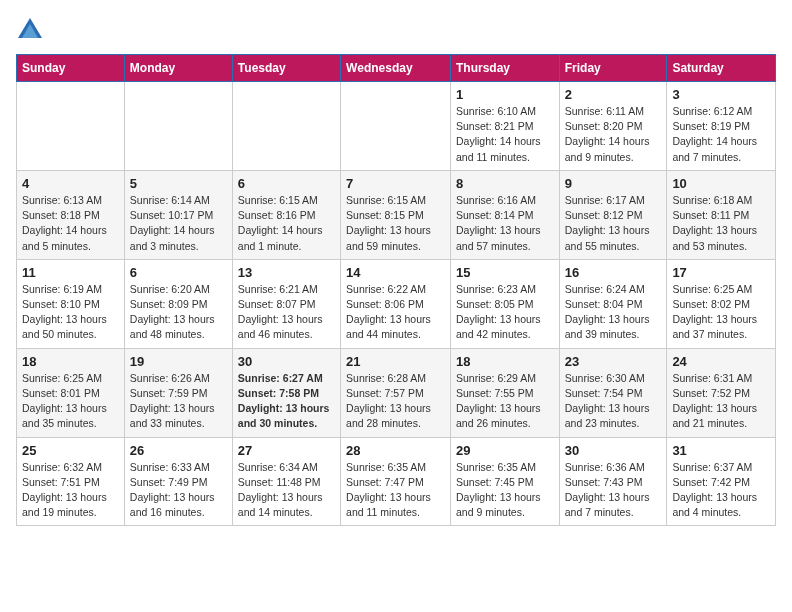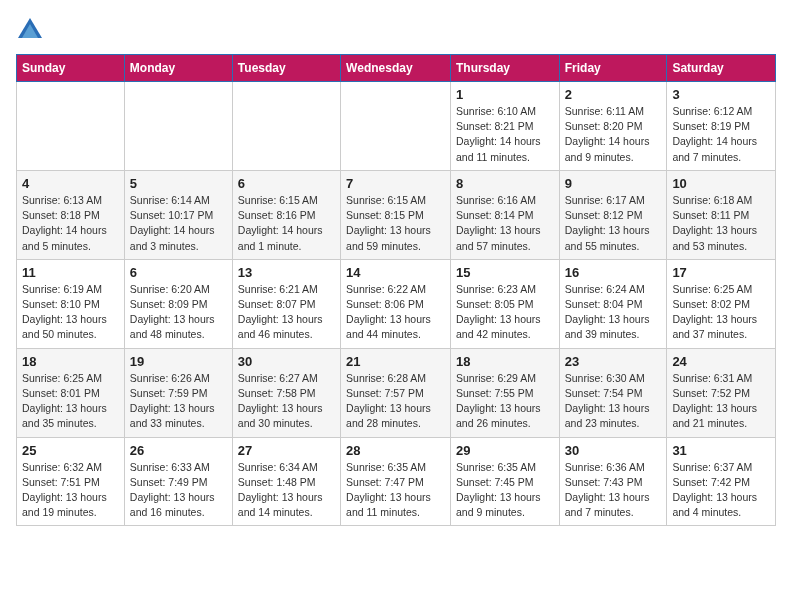--- a/index.html
+++ b/index.html
@@ -208,21 +208,21 @@
       </tr>
       <tr>
         <td><span class="day-num">18</span><span class="day-info" style="white-space: pre-line;">Sunrise: 6:25 AM
 Sunset: 8:01 PM
 Daylight: 13 hours
 and 35 minutes.</span></td>
         <td><span class="day-num">19</span><span class="day-info" style="white-space: pre-line;">Sunrise: 6:26 AM
 Sunset: 7:59 PM
 Daylight: 13 hours
 and 33 minutes.</span></td>
-        <td><span class="day-num">30</span><span class="day-info" style="white-space: pre-line;">Sunrise: 6:27 AM
+        <td><span class="day-num">30</span><span class="day-info" style="white-space: pre-line; font-weight: bold;">Sunrise: 6:27 AM
 Sunset: 7:58 PM
 Daylight: 13 hours
 and 30 minutes.</span></td>
         <td><span class="day-num">21</span><span class="day-info" style="white-space: pre-line;">Sunrise: 6:28 AM
 Sunset: 7:57 PM
 Daylight: 13 hours
 and 28 minutes.</span></td>
         <td><span class="day-num">18</span><span class="day-info" style="white-space: pre-line;">Sunrise: 6:29 AM
 Sunset: 7:55 PM
 Daylight: 13 hours
@@ -239,21 +239,21 @@
       <tr>
         <td><span class="day-num">25</span><span class="day-info" style="white-space: pre-line;">Sunrise: 6:32 AM
 Sunset: 7:51 PM
 Daylight: 13 hours
 and 19 minutes.</span></td>
         <td><span class="day-num">26</span><span class="day-info" style="white-space: pre-line;">Sunrise: 6:33 AM
 Sunset: 7:49 PM
 Daylight: 13 hours
 and 16 minutes.</span></td>
         <td><span class="day-num">27</span><span class="day-info" style="white-space: pre-line;">Sunrise: 6:34 AM
-Sunset: 1:48 PM
+Sunset: 11:48 PM
 Daylight: 13 hours
 and 14 minutes.</span></td>
         <td><span class="day-num">28</span><span class="day-info" style="white-space: pre-line;">Sunrise: 6:35 AM
 Sunset: 7:47 PM
 Daylight: 13 hours
 and 11 minutes.</span></td>
         <td><span class="day-num">29</span><span class="day-info" style="white-space: pre-line;">Sunrise: 6:35 AM
 Sunset: 7:45 PM
 Daylight: 13 hours
 and 9 minutes.</span></td>

